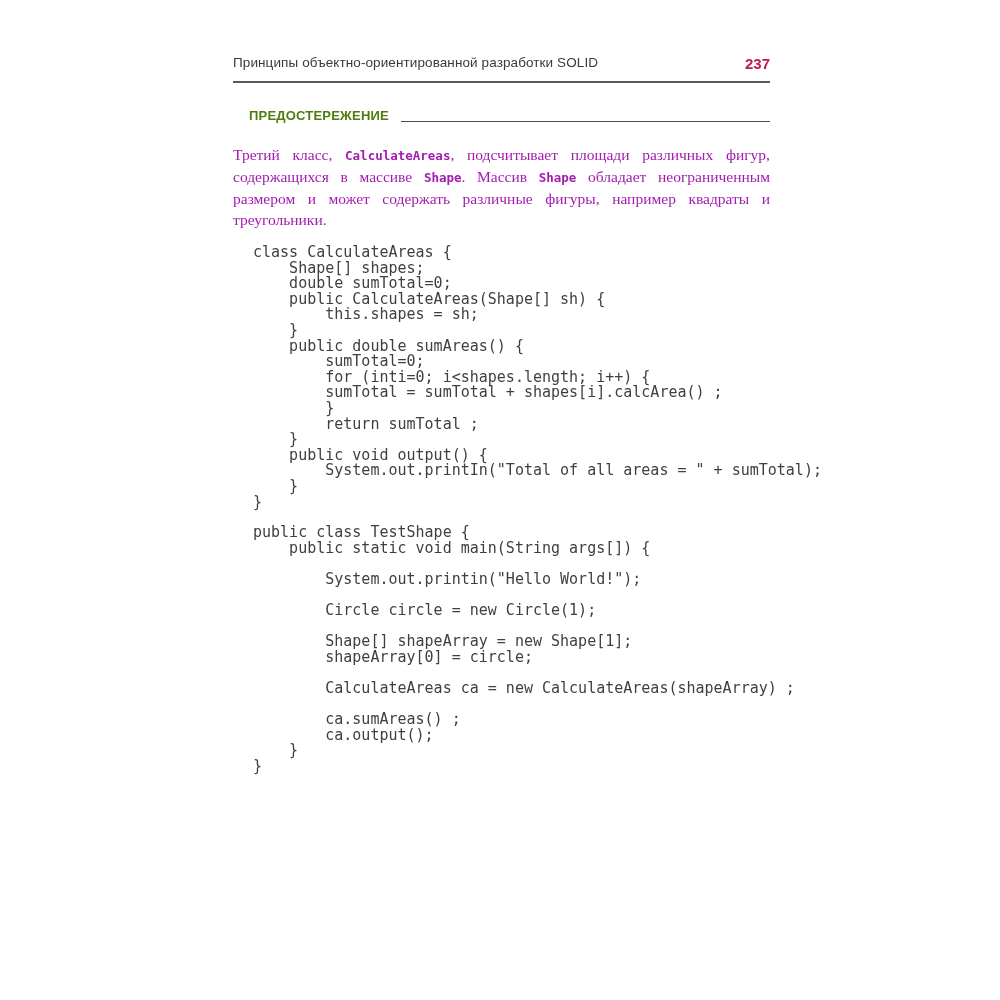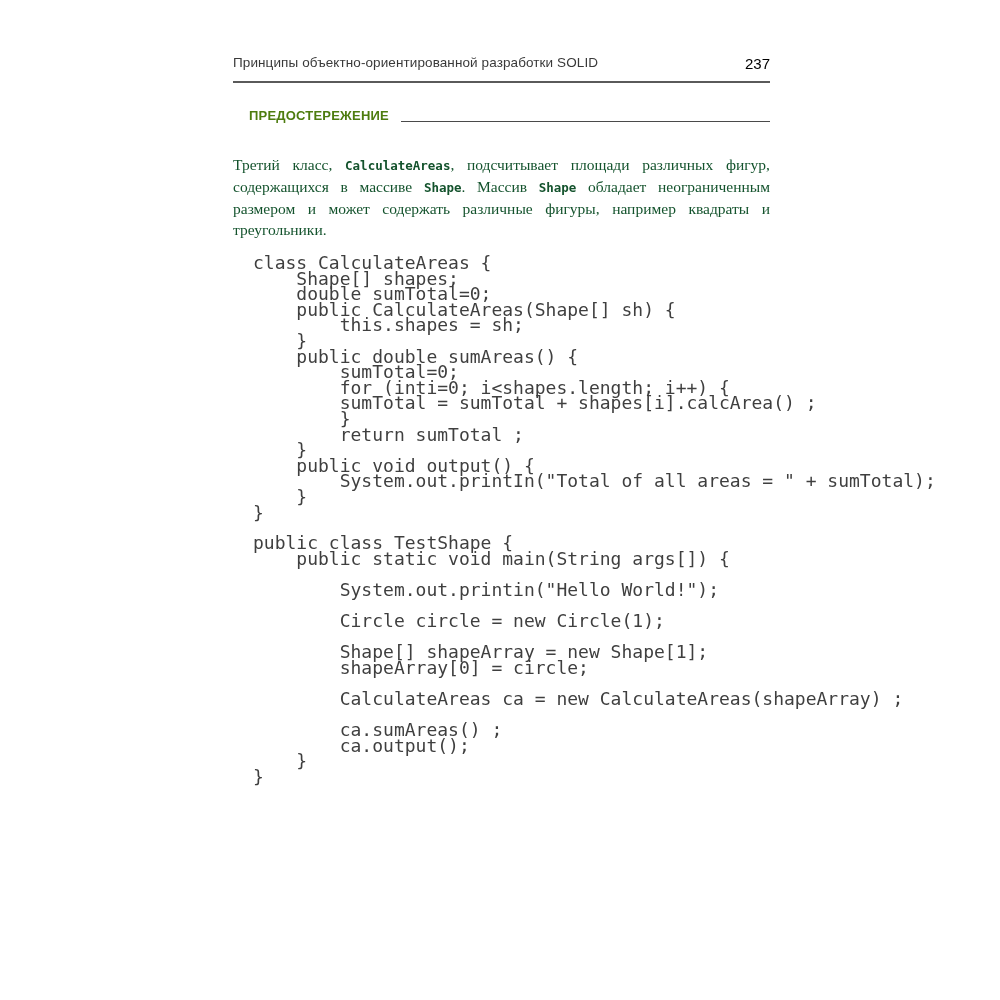--- a/index.html
+++ b/index.html
@@ -28,22 +28,22 @@
   }
   .running-head .head-title {
     font-family: "Liberation Sans", sans-serif;
     font-size: 13.5px;
     color: #3a3a3a;
     letter-spacing: 0.1px;
   }
   .running-head .page-number {
     font-family: "Liberation Sans", sans-serif;
     font-size: 15px;
-    font-weight: normal;
-    color: #000000;
+    font-weight: bold;
+    color: #be185d;
   }
 
   
   .warning {
     margin-top: 25px;
   }
   .warning-head {
     display: flex;
     align-items: baseline;
   }
@@ -78,35 +78,35 @@
     font-family: "DejaVu Sans Mono", "Liberation Mono", monospace;
     font-weight: 600;
     font-size: 12px;
   }
 
   
   .para {
     font-family: "Liberation Serif", "DejaVu Serif", serif;
     font-size: 15.5px;
     line-height: 21px;
-    color: #14532d;
+    color: #a21caf;
     text-align: justify;
-    margin: 31px 0 0 0;
+    margin: 21px 0 0 0;
     hyphens: none;
   }
   .para .inline-code {
     font-family: "DejaVu Sans Mono", "Liberation Mono", monospace;
     font-weight: 600;
     font-size: 12.5px;
   }
 
   
   pre.code-block {
     font-family: "DejaVu Sans Mono", "Liberation Mono", monospace;
-    font-size: 18px;
+    font-size: 15px;
     line-height: 15.6px;
     color: #3f3f3f;
     margin: 15px 0 0 20px;
     white-space: pre;
   }
 </style>
 </head>
 <body>
 
 <div class="page">

